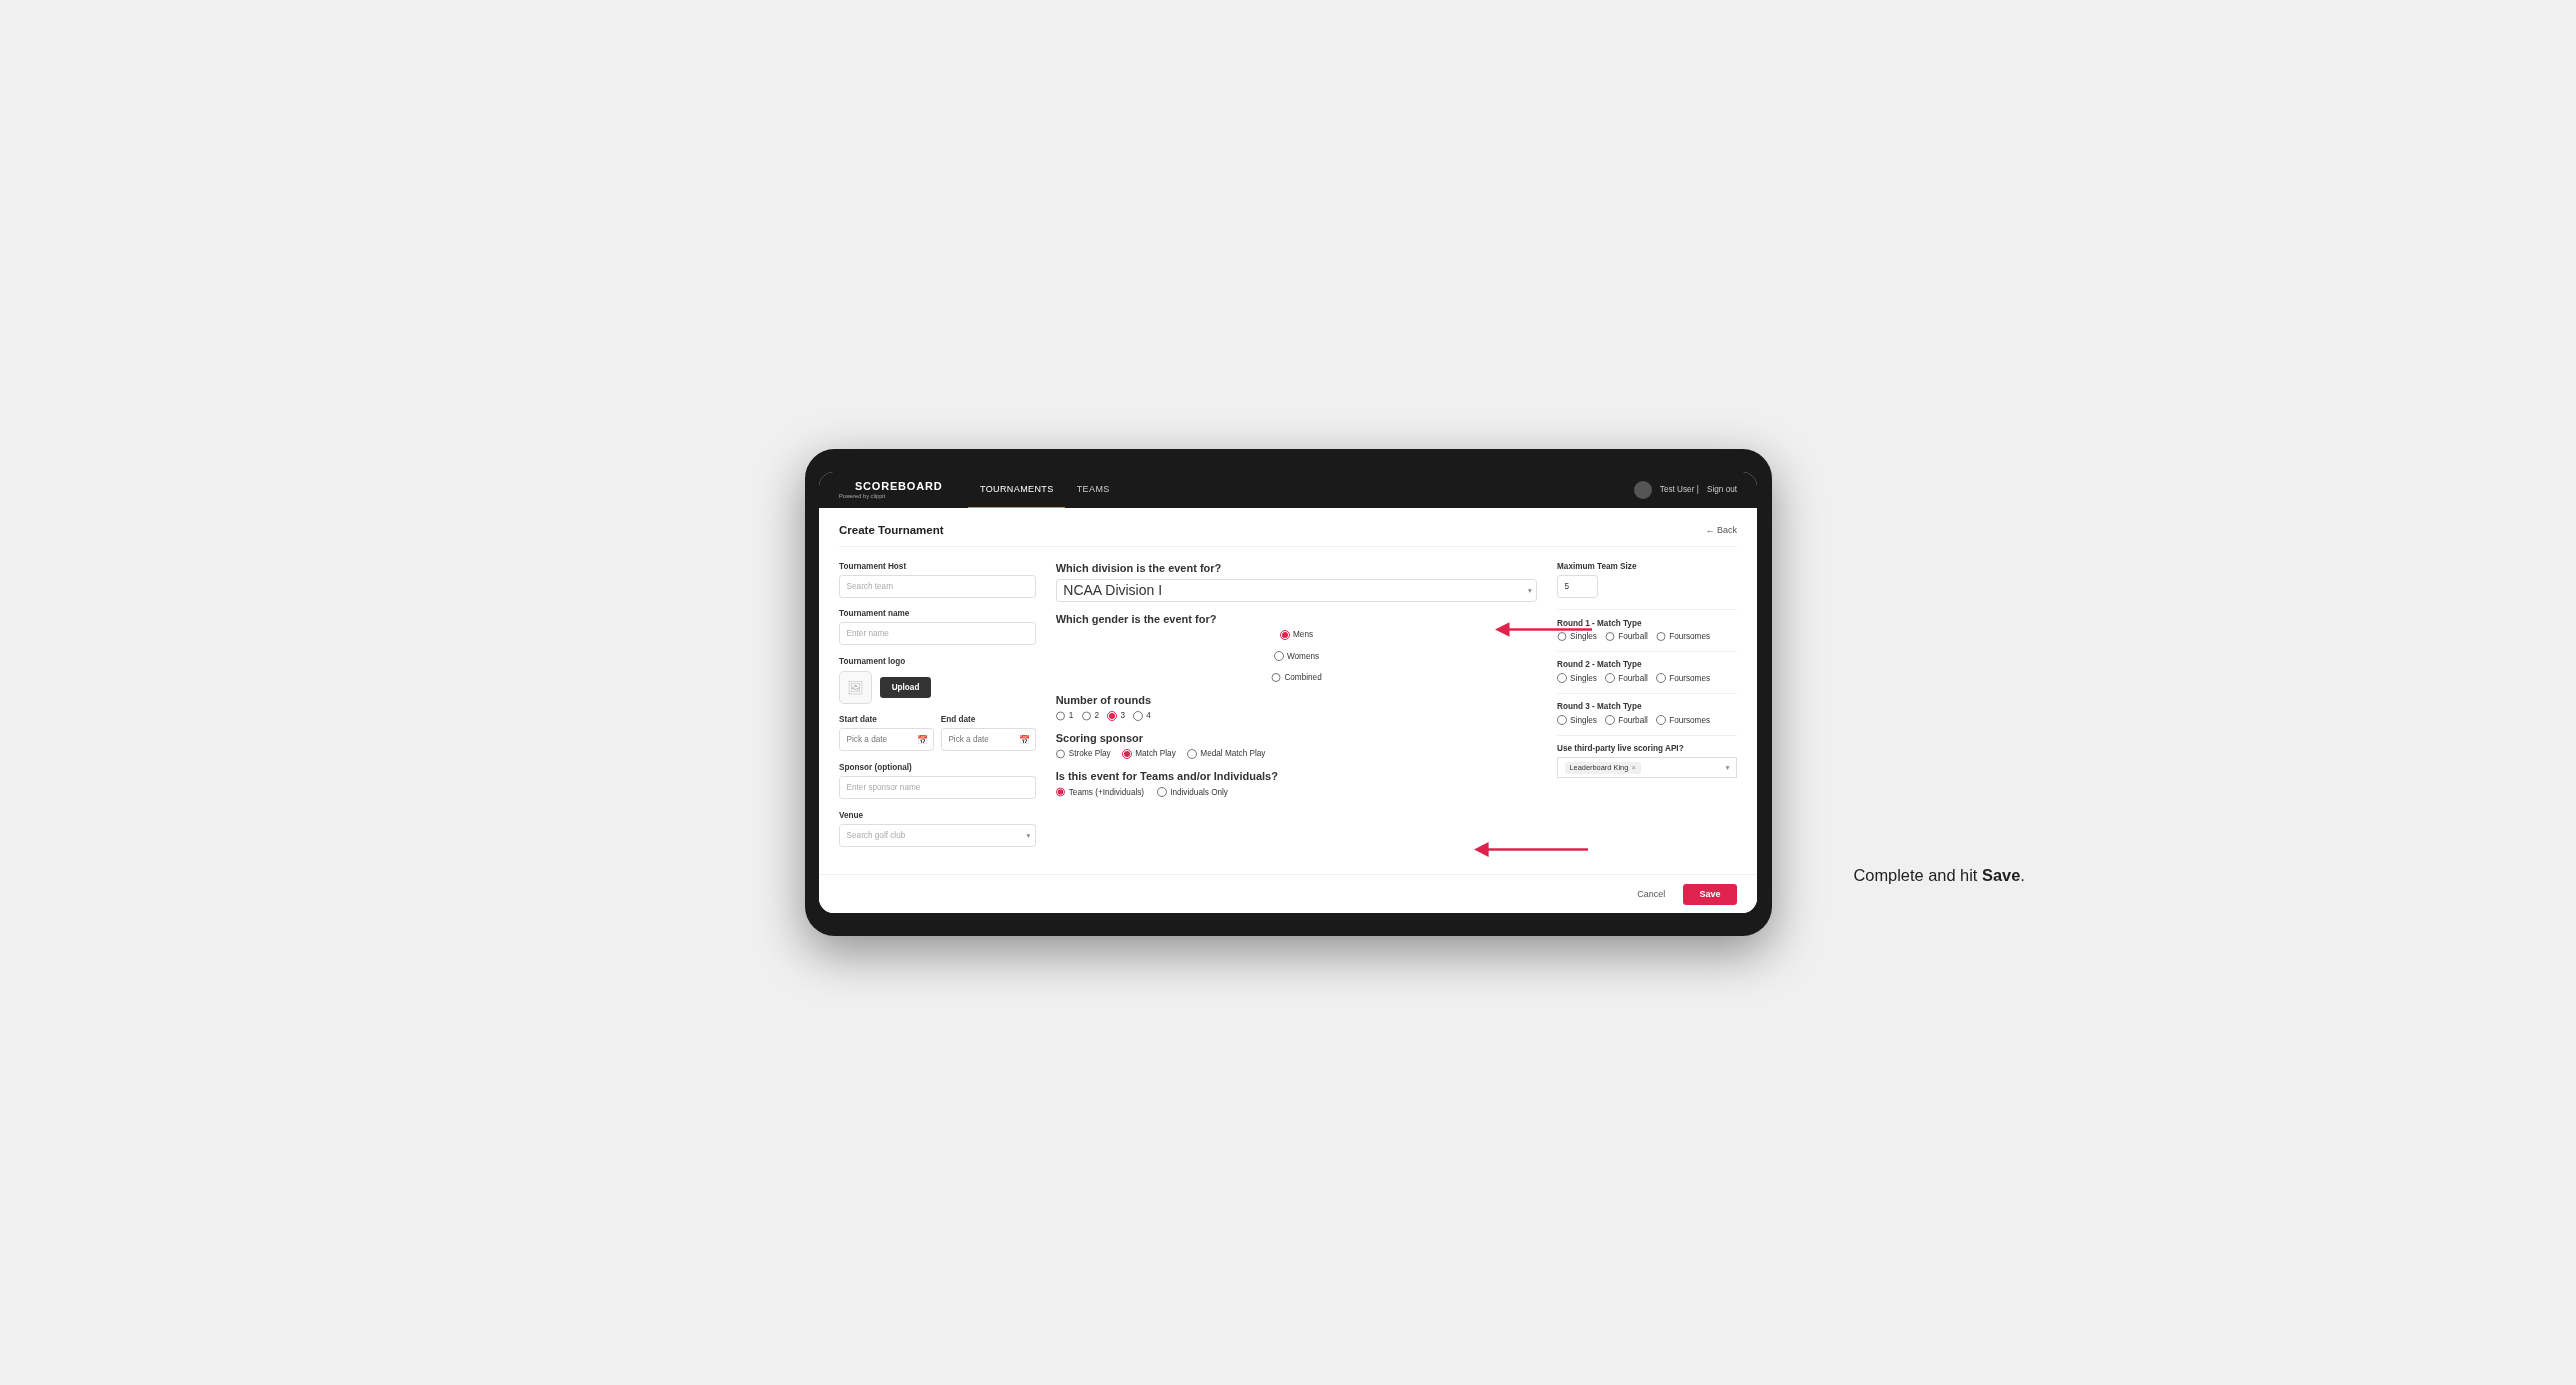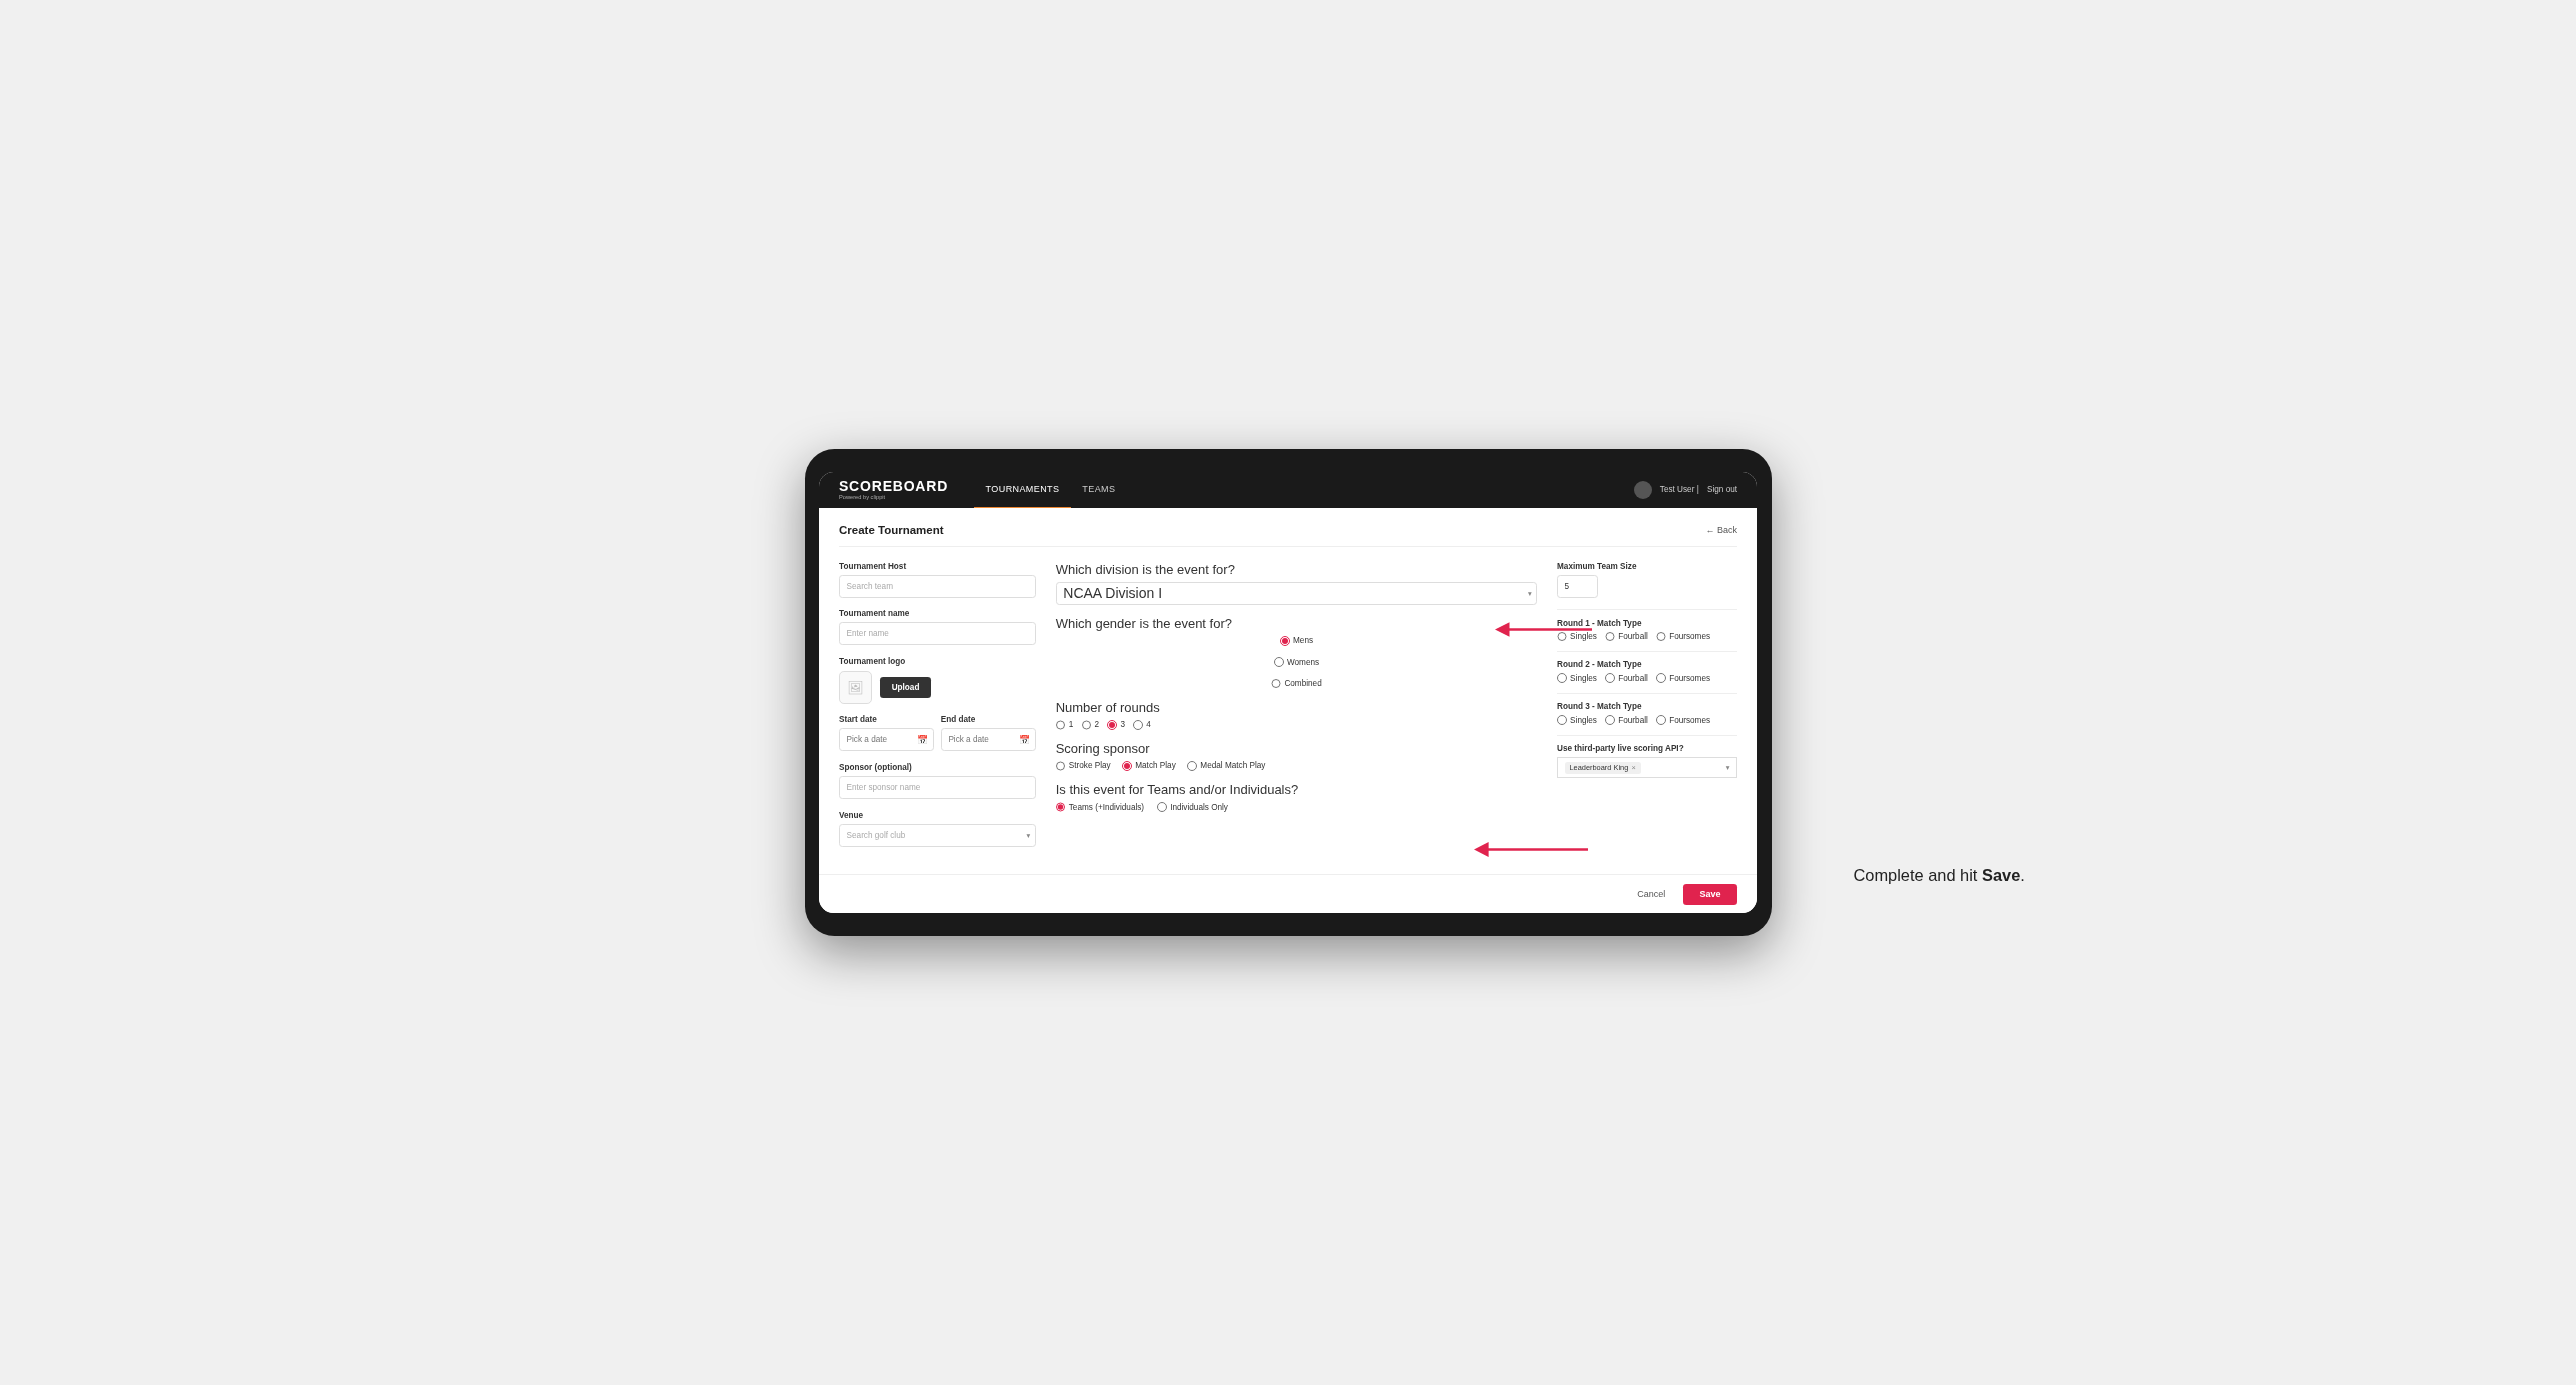--- a/index.html
+++ b/index.html
@@ -45,24 +45,25 @@
     }
 
     .brand {
       display: flex;
       flex-direction: column;
       margin-right: 26px;
     }
 
     .brand-title {
       color: #fff;
-      font-size: 14px;
+      font-size: 11px;
       font-weight: 800;
       letter-spacing: 0.8px;
       line-height: 1;
+      margin-left: 16px;
     }
 
     .brand-sub {
       color: #aaa;
       font-size: 5.7px;
       margin-top: 0.8px;
     }
 
     .nav-links {
       display: flex;
@@ -271,22 +272,22 @@
       transform: translateY(-50%);
       font-size: 7.4px;
       color: #888;
       pointer-events: none;
     }
 
     
     .col-mid {}
 
     .section-label {
-      font-size: 13px;
-      font-weight: 400;
+      font-size: 11px;
+      font-weight: 700;
       color: #333;
       margin-bottom: 4.9px;
       display: block;
     }
 
     .radio-group {
       display: flex;
       gap: 11.5px;
       align-items: center;
       margin-bottom: 9.8px;

